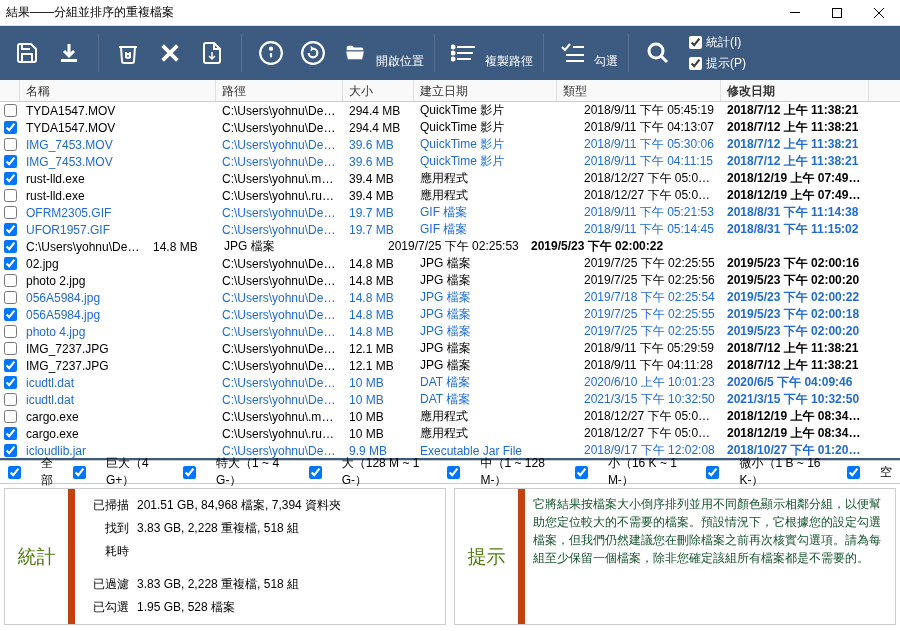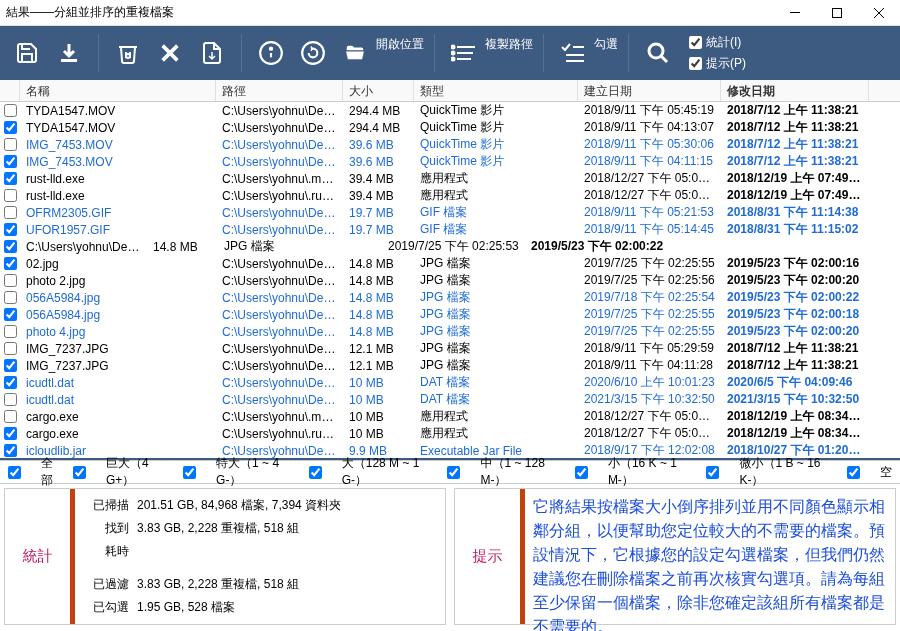--- a/index.html
+++ b/index.html
@@ -8,21 +8,21 @@
 .titlebar { height: 26px; display: flex; align-items: center; justify-content: space-between; padding-left: 6px; background: #fff; border-bottom: 1px solid #e0e0e0; }
 .titlebar .title { font-size: 12px; }
 .winctrl { display: flex; }
 .winctrl div { width: 42px; height: 26px; display: flex; align-items: center; justify-content: center; cursor: default; }
 
 .toolbar { height: 54px; background: #3d5a80; display: flex; align-items: center; padding: 0 8px; gap: 4px; color: #fff; }
 .tb-sep { width: 1px; height: 38px; background: #5a7090; margin: 0 6px; }
 .tb-btn { display: flex; flex-direction: column; align-items: center; justify-content: center; padding: 4px 6px; cursor: pointer; }
 .tb-icon { width: 26px; height: 26px; display: flex; align-items: center; justify-content: center; }
 .tb-label { font-size: 12px; margin-left: 2px; }
-.tb-combo { display: flex; align-items: flex-start; }
+.tb-combo { display: flex; align-items: flex-end; }
 .tb-checks { display: flex; flex-direction: column; gap: 4px; margin-left: 8px; }
 .tb-checks label { display: flex; align-items: center; gap: 4px; font-size: 12px; cursor: pointer; }
 .tb-checks input { accent-color: #fff; }
 
 .tableheader { height: 22px; background: #f9f9f9; border-bottom: 1px solid #ccc; display: flex; font-size: 12px; color: #333; }
 .tableheader .th { padding: 3px 6px; border-right: 1px solid #e0e0e0; overflow: hidden; white-space: nowrap; }
 .col-chk { width: 20px; flex: none; }
 .col-name { width: 196px; flex: none; }
 .col-path { width: 127px; flex: none; }
 .col-size { width: 71px; flex: none; }
@@ -39,27 +39,27 @@
 .row.black { color: #000; align-items: center; }
 .row.blue { color: #1e6bd6; }
 .row .col-chk { display: flex; align-items: center; justify-content: center; padding: 0; }
 .row .col-chk input { margin: 0; }
 
 .filterbar { height: 24px; background: #fff; border-top: 1px solid #ccc; border-bottom: 1px solid #ccc; display: flex; align-items: center; padding: 0 8px; gap: 14px; font-size: 12px; }
 .filterbar label { display: flex; align-items: center; gap: 20px; cursor: pointer; }
 
 .bottom { display: flex; height: 145px; }
 .panel { flex: 1; border: 1px solid #ccc; margin: 4px; position: relative; display: flex; }
-.panel-label { writing-mode: horizontal-tb; width: 70px; display: flex; align-items: center; justify-content: center; font-size: 15px; color: #be185d; border-right: 5px solid #c2410c; }
+.panel-label { writing-mode: horizontal-tb; width: 70px; display: flex; align-items: center; justify-content: center; font-size: 19px; color: #4d7c0f; border-right: 7px solid #c2410c; }
 .stats-body { flex: 1; padding: 8px 12px; font-size: 12px; }
 .stats-body .srow { display: flex; margin-bottom: 6px; }
 .stats-body .slabel { width: 42px; text-align: right; font-weight: normal; margin-right: 8px; }
 .stats-body .sval { flex: 1; }
 .stats-body .gap { height: 10px; }
-.hint-body { flex: 1; padding: 6px 8px; font-size: 16px; line-height: 1.5; color: #1d4ed8; font-family: Liberation Serif, serif; }
+.hint-body { flex: 1; padding: 6px 8px; font-size: 12px; line-height: 1.5; color: #14532d; font-family: Liberation Serif, serif; }
 svg { display: block; }
 </style>
 </head>
 <body>
 
 <div class="titlebar">
   <span class="title">結果——分組並排序的重複檔案</span>
   <div class="winctrl">
     <div>
         <svg width="10" height="1">
@@ -203,22 +203,22 @@
         <span>提示(P)</span>
       </label>
   </div>
 </div>
 
 <div class="tableheader">
   <div class="th col-chk"></div>
   <div class="th col-name">名稱</div>
   <div class="th col-path">路徑</div>
   <div class="th col-size">大小</div>
+  <div class="th col-created">建立日期</div>
   <div class="th col-type">類型</div>
-  <div class="th col-created">建立日期</div>
   <div class="th col-modified">修改日期</div>
 </div>
 
 <div class="tablebody" id="tablebody">
     <div class="row black">
       <div class="cell col-chk">
         <input type="checkbox" style="">
       </div>
       <div class="cell col-name">TYDA1547.MOV</div>
       <div class="cell col-path">C:\Users\yohnu\Deskto...</div>

